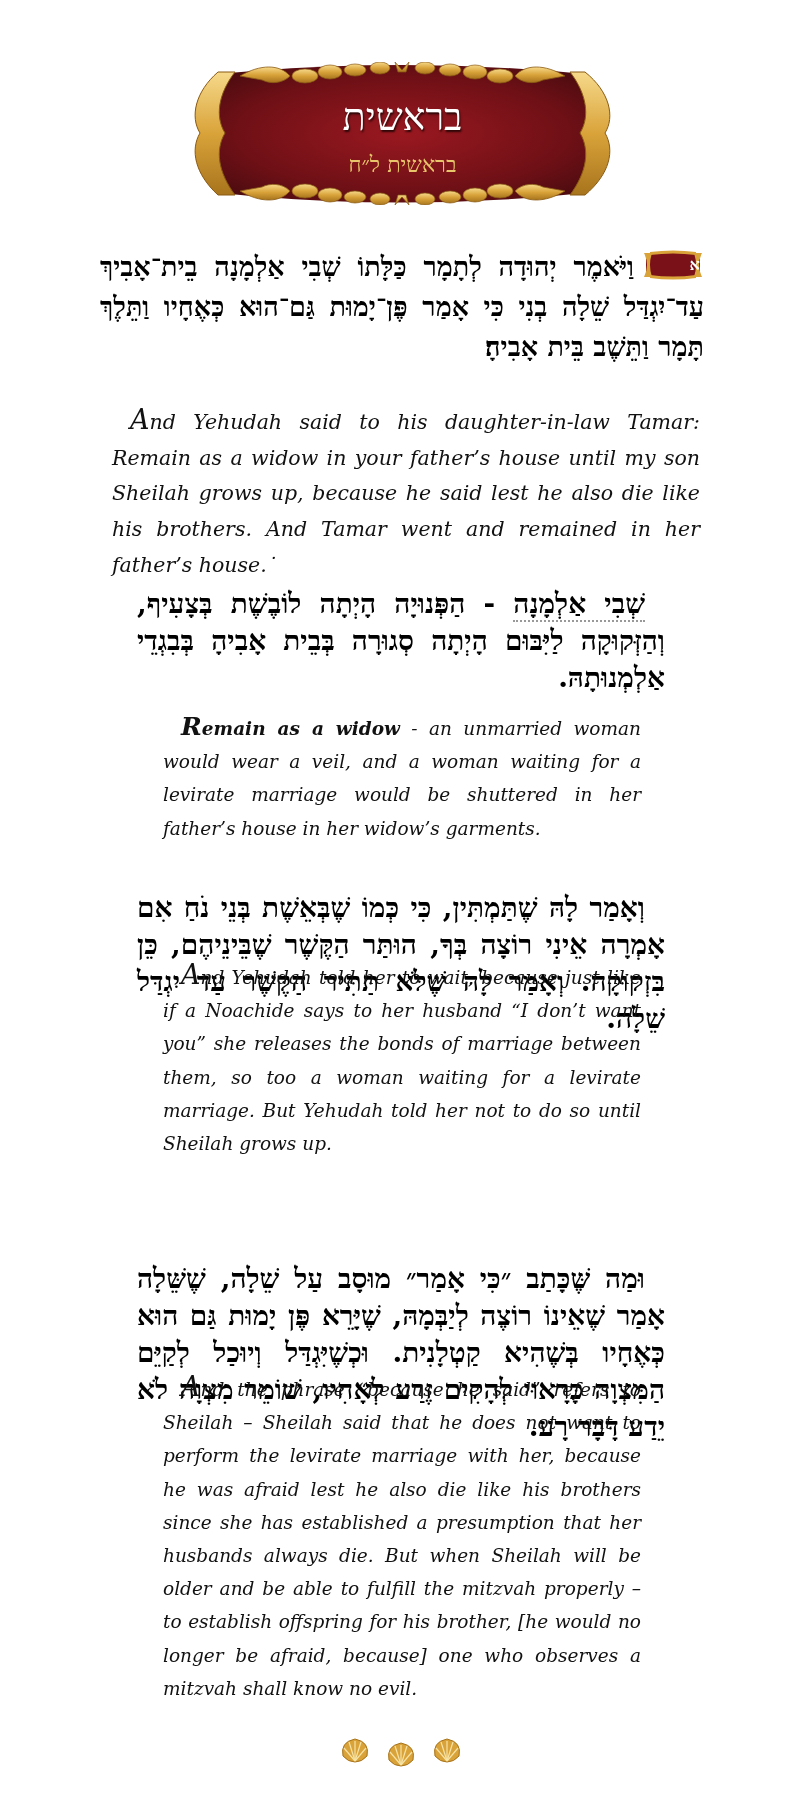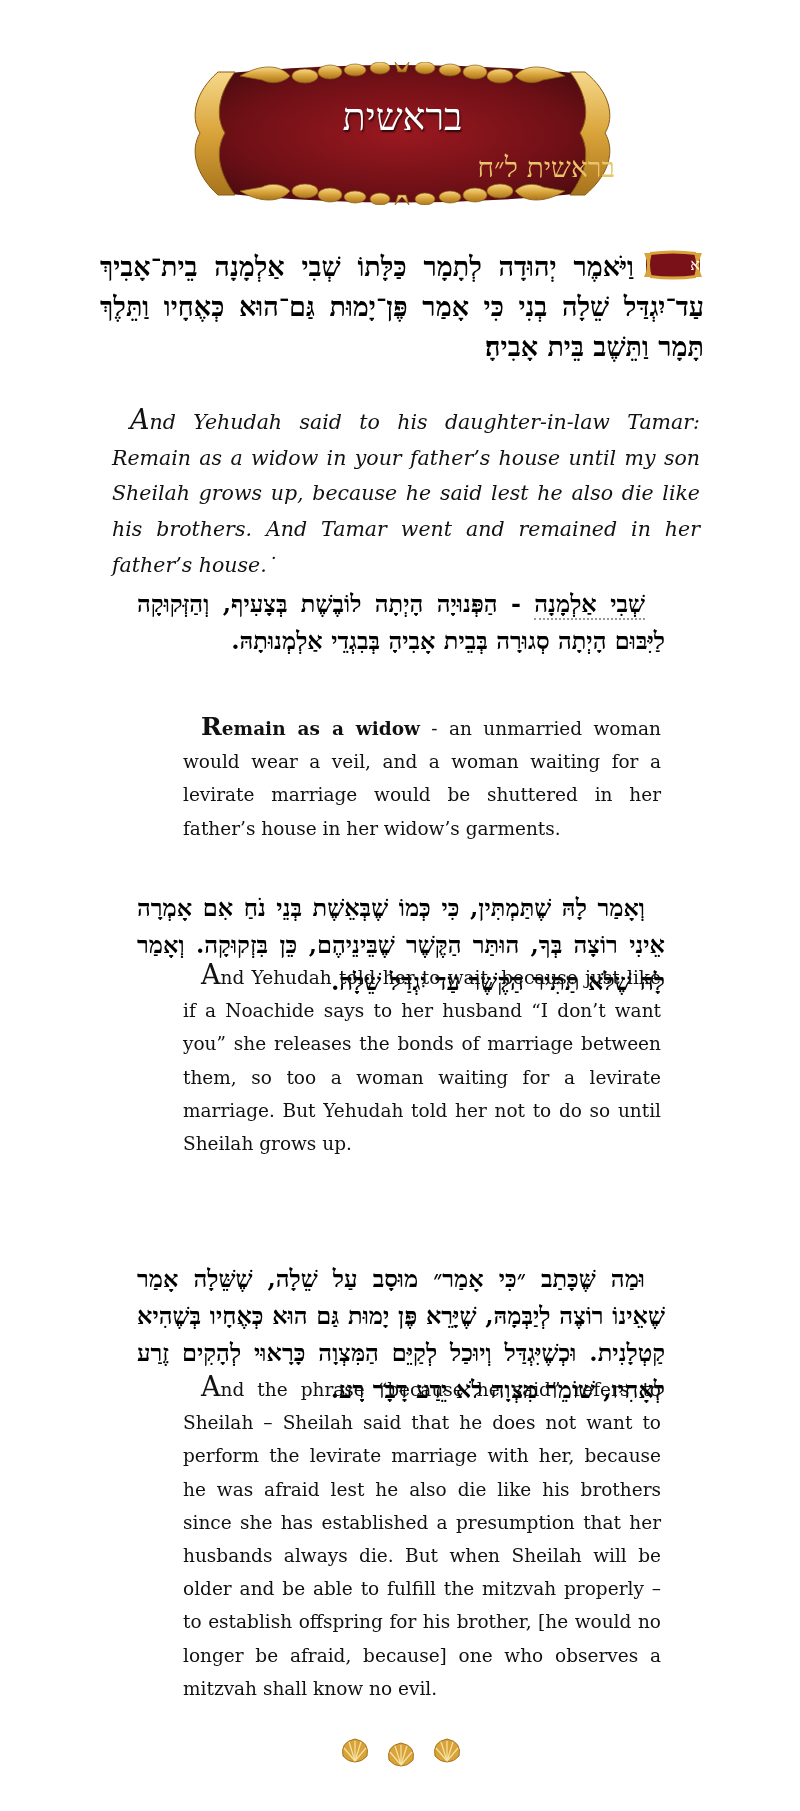--- a/index.html
+++ b/index.html
@@ -2,45 +2,45 @@
 <html><head>
 <meta charset="utf-8">
 <style>
   html, body { margin: 0; padding: 0; background: #ffffff; }
   body { width: 800px; height: 1811px; position: relative; overflow: hidden; color: #111; }
   .banner { position: absolute; left: 190px; top: 62px; width: 425px; height: 143px; }
   .banner svg { position: absolute; left: 0; top: 0; }
   .banner-title { position: absolute; left: 0; right: 0; top: 36px; text-align: center;
     font-family: "DejaVu Serif", serif; font-size: 38px; color: #ffffff; direction: rtl;
     text-shadow: 1px 2px 2px #2a0606; line-height: 1; }
-  .banner-sub { position: absolute; left: 0; right: 0; top: 92px; 
-    font-family: "DejaVu Serif", serif; font-size: 28px; color: #e8c56a; direction: rtl; line-height: 1; }
+  .banner-sub { position: absolute; left: 0; right: 0; top: 92px; text-align: center;
+    font-family: "DejaVu Serif", serif; font-size: 22px; color: #e8c56a; direction: rtl; line-height: 1; }
 
   .verse { position: absolute; left: 100px; width: 604px; top: 247px;
     direction: rtl; text-align: justify; text-align-last: right;
     font-family: "DejaVu Serif", serif; font-weight: bold; font-size: 27px; line-height: 40px; color: #000; }
   .badge { display: inline-block; width: 62px; height: 30px; vertical-align: -4px; margin-left: 8px; position: relative; }
   .badge svg { position: absolute; left: 0; top: 0; }
   .badge span { position: absolute; left: 0; right: 0; top: 4px; text-align: center; color: #fff;
-    font-size: 16px; font-weight: normal; line-height: 22px; }
+    font-size: 16px; font-weight: bold; line-height: 22px; }
 
   .en-main { position: absolute; left: 112px; width: 588px; top: 402px;
     font-family: "DejaVu Serif", serif; font-style: italic; font-size: 20.5px; line-height: 35.7px;
     text-align: justify; color: #111; }
   .en-main .drop, .en .drop { font-size: 27px; }
   .en-main p, .en p { margin: 0; text-indent: 18px; }
 
   .heb { position: absolute; direction: rtl; text-align: justify; text-align-last: right;
-    font-family: "DejaVu Serif", serif; font-weight: bold; font-size: 24px; line-height: 37px; color: #000; }
+    font-family: "DejaVu Serif", serif; font-weight: bold; font-size: 28px; line-height: 37px; color: #000; }
   .heb p { margin: 0; text-indent: 20px; }
   .headword { border-bottom: 2px dotted #999; }
 
   .en { position: absolute; left: 163px; width: 478px;
-    font-family: "DejaVu Serif", serif; font-size: 18.5px; line-height: 33.2px;
-    text-align: justify; color: #111; margin-left: 20px; }
+    font-family: "DejaVu Serif", serif; font-style: italic; font-size: 18.5px; line-height: 33.2px;
+    text-align: justify; color: #111; }
   .en b { font-weight: bold; }
   .en b .drop { font-size: 25px; }
 
   .shells { position: absolute; top: 1736px; left: 340px; width: 122px; height: 34px; display: flex; justify-content: space-between; }
   .shell { width: 30px; height: 28px; }
 </style>
 </head>
 <body>
 
 <div class="banner">

